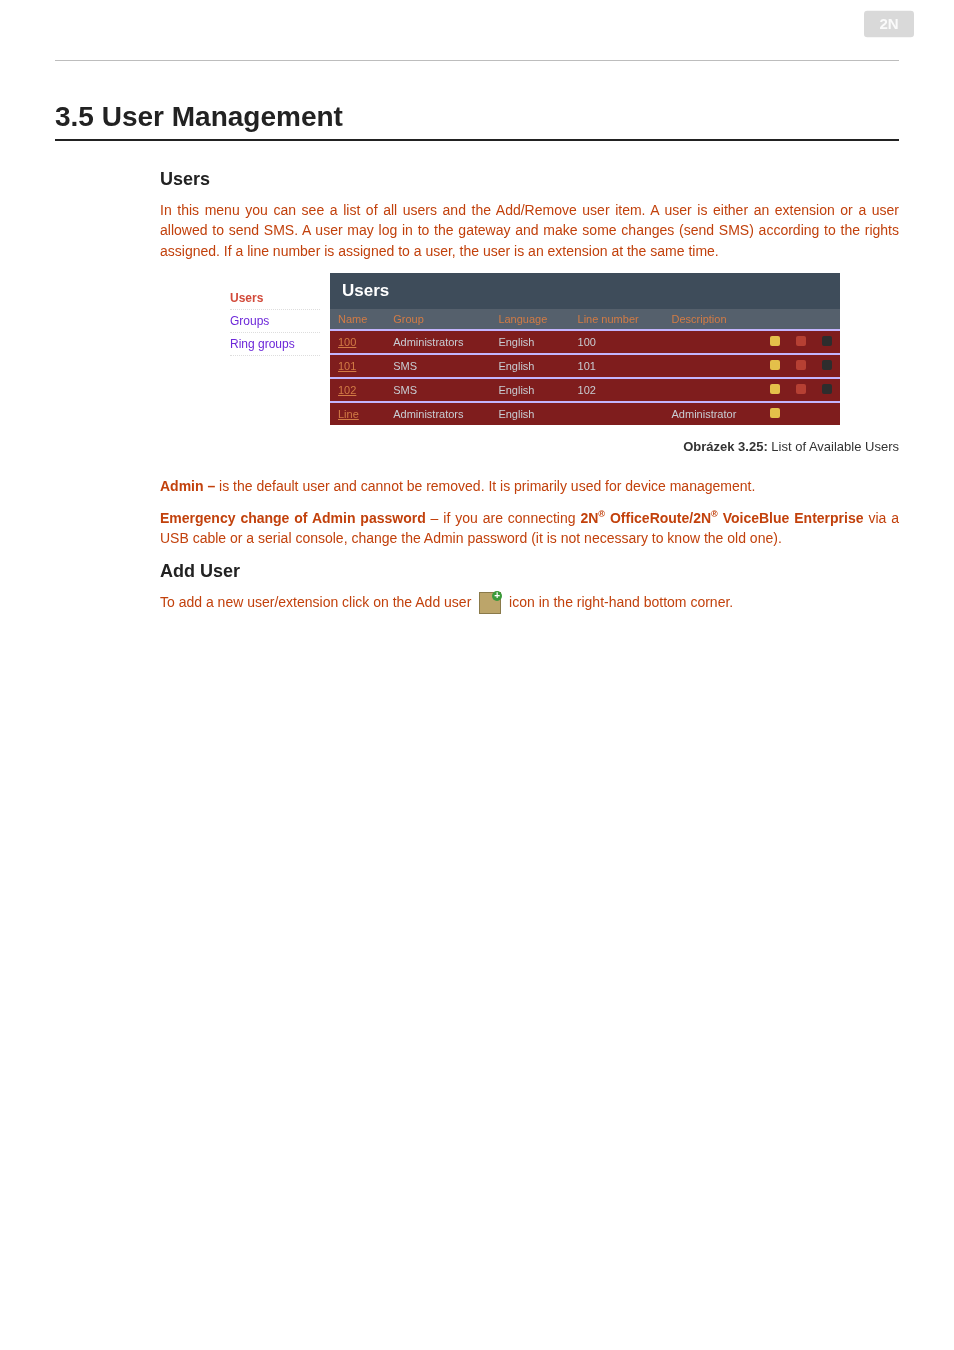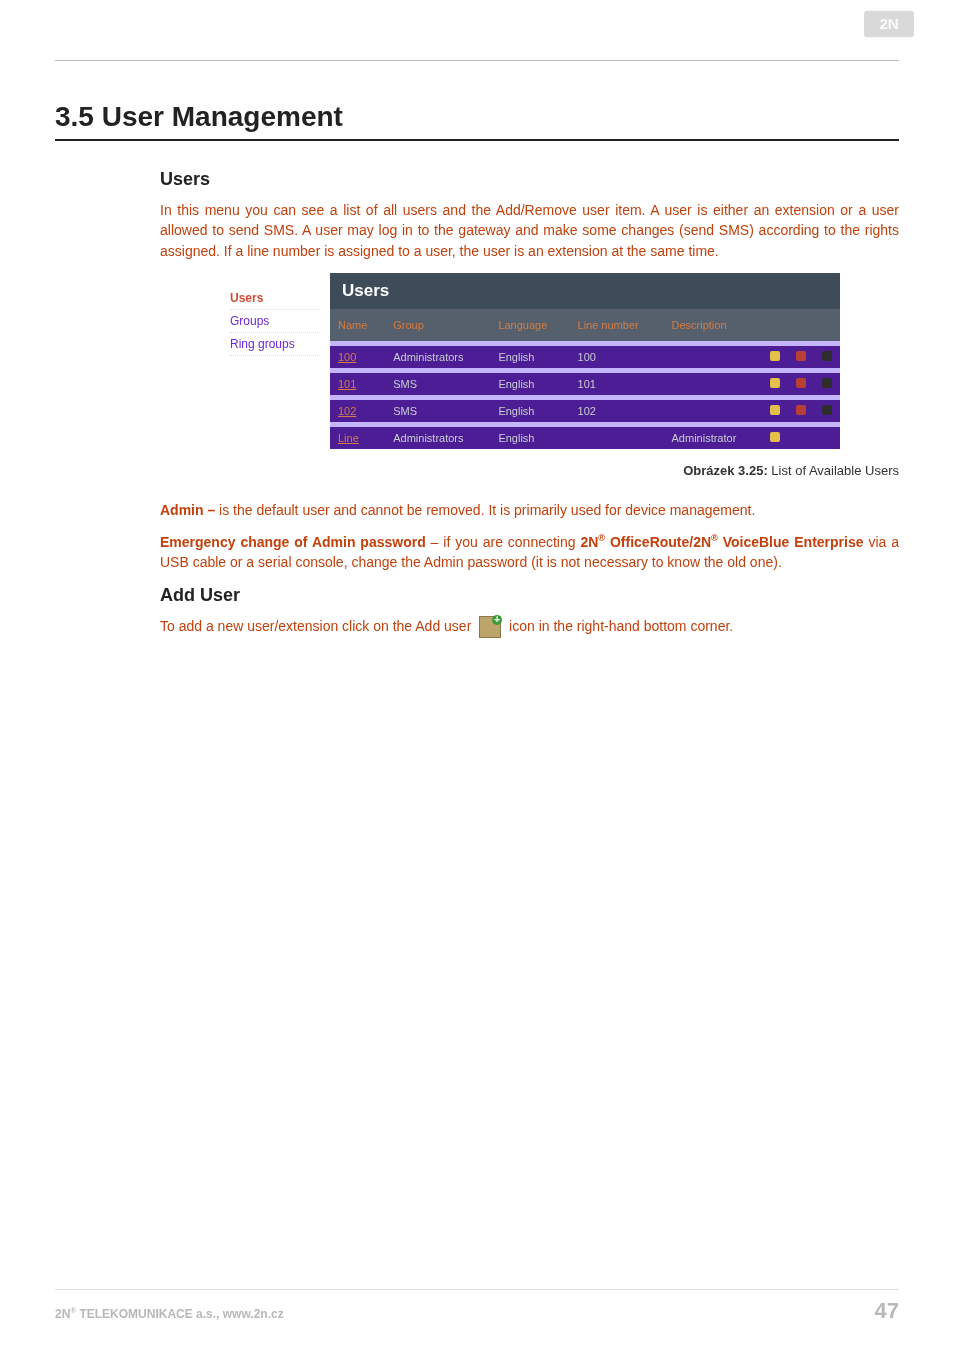--- a/index.html
+++ b/index.html
@@ -16,23 +16,23 @@
   .sup { font-size: 0.65em; vertical-align: super; }
 
   .figure-wrap { margin: 10px 0 10px 60px; }
   .figure { display: flex; width: 620px; background: #fff; }
   .fig-sidebar { width: 110px; padding: 14px 10px; font-family: Arial, sans-serif; }
   .fig-sidebar-item { font-size: 12px; color: #6d28d9; padding: 4px 0; border-bottom: 1px dotted #ddd; }
   .fig-sidebar-item.active { color: #d24a3a; font-weight: bold; }
   .fig-main { flex: 1; }
   .fig-title { background: #3e4c5a; color: #fff; font-family: Arial, sans-serif; font-size: 17px; font-weight: bold; padding: 8px 12px; }
   .fig-table { width: 100%; border-collapse: collapse; font-family: Arial, sans-serif; font-size: 11px; }
-  .fig-table th { background: #55606c; color: #7a8894; text-align: left; padding: 10px 8px; font-weight: normal; }
+  .fig-table th { background: #55606c; color: #7a8894; text-align: left; padding: 4px 8px; font-weight: normal; }
   .fig-table th.accent { color: #d27b45; }
-  .fig-table td { background: #4c1d95; color: #c8cdd3; padding: 5px 8px; border-top: 5px solid #c4b5fd; }
+  .fig-table td { background: #7f1d1d; color: #c8cdd3; padding: 5px 8px; border-top: 2px solid #c4b5fd; }
   .fig-table td.link { color: #d27b45; text-decoration: underline; }
   .icon-cell { width: 24px; text-align: center; }
   .dot-y { display:inline-block; width:10px; height:10px; background:#e4c04a; border-radius:2px; }
   .dot-r { display:inline-block; width:10px; height:10px; background:#b64033; border-radius:2px; }
   .dot-d { display:inline-block; width:10px; height:10px; background:#2d2d2d; border-radius:2px; }
 
   .caption { text-align: right; font-size: 13px; margin: 14px 0 22px 0; }
   .caption .bold { font-weight: bold; }
 
   .inline-icon { display:inline-block; vertical-align:middle; width:22px; height:22px; background:#bca56a; position:relative; border:1px solid #8a7a4a; margin: 0 4px; }
@@ -141,19 +141,13 @@
     <p class="para">
       <span class="bold">Emergency change of Admin password</span><span> – if you are connecting </span><span class="bold">2N</span><span class="bold sup">®</span><span class="bold"> </span><span class="bold">OfficeRoute/2N</span><span class="bold sup">®</span><span class="bold"> VoiceBlue Enterprise</span><span> via a USB cable or a serial console, change the Admin password (it is not necessary to know the old one).</span>
     </p>
 
     <h2 class="subhead" style="margin-top:12px;">Add User</h2>
     <p class="para">
       <span>To add a new user/extension click on the Add user </span><span class="inline-icon"></span><span> icon in the right-hand bottom corner.</span>
     </p>
   </div>
 
-  <div class="footer">
-    <div class="footer-left">
-      <span>2N</span><span class="sup">®</span><span> TELEKOMUNIKACE a.s., www.2n.cz</span>
-    </div>
-    <div class="footer-right">47</div>
-  </div>
 </div>
 
 </body></html>

